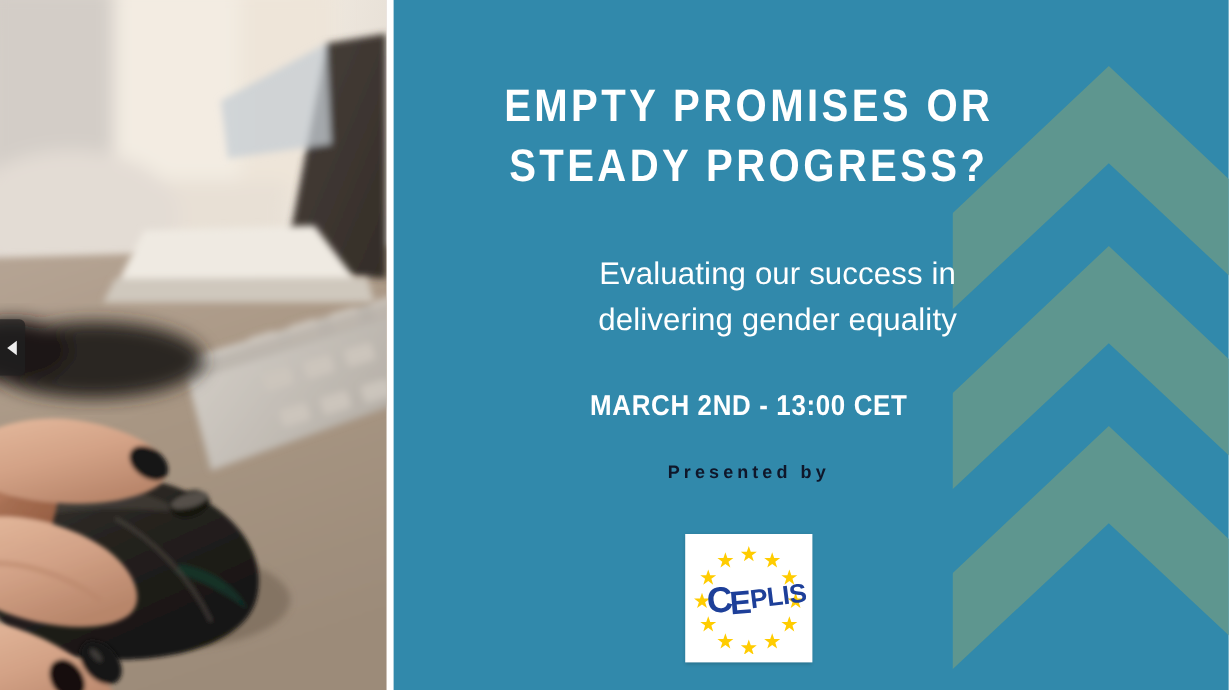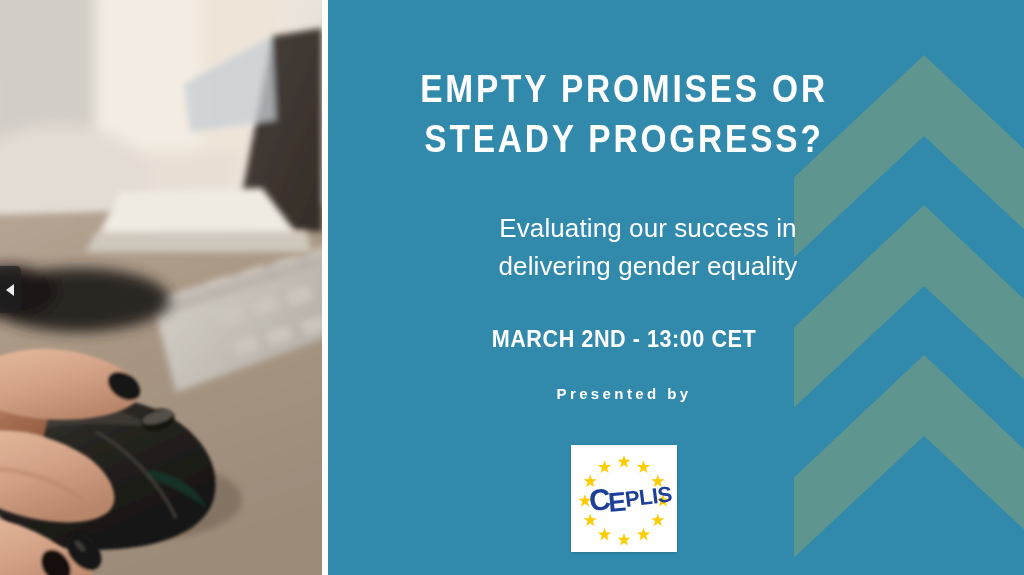--- a/index.html
+++ b/index.html
@@ -92,21 +92,21 @@
     font-weight:bold;
     font-size:24px;
     letter-spacing:0.6px;
     transform:scaleX(0.9);
     transform-origin:center top;
   }
 
   .presented-by {
     position:absolute; left:0; top:385px; width:560px;
     text-align:center;
-    color:#ffffff;
+    color:#0f172a;
     font-family:"Liberation Sans","DejaVu Sans", sans-serif;
     font-weight:bold;
     font-size:15px;
     letter-spacing:3.4px;
   }
 
   
   .logo-row {
     position:absolute; left:0; top:445px; width:560px;
     display:flex; justify-content:center; gap:75px;

